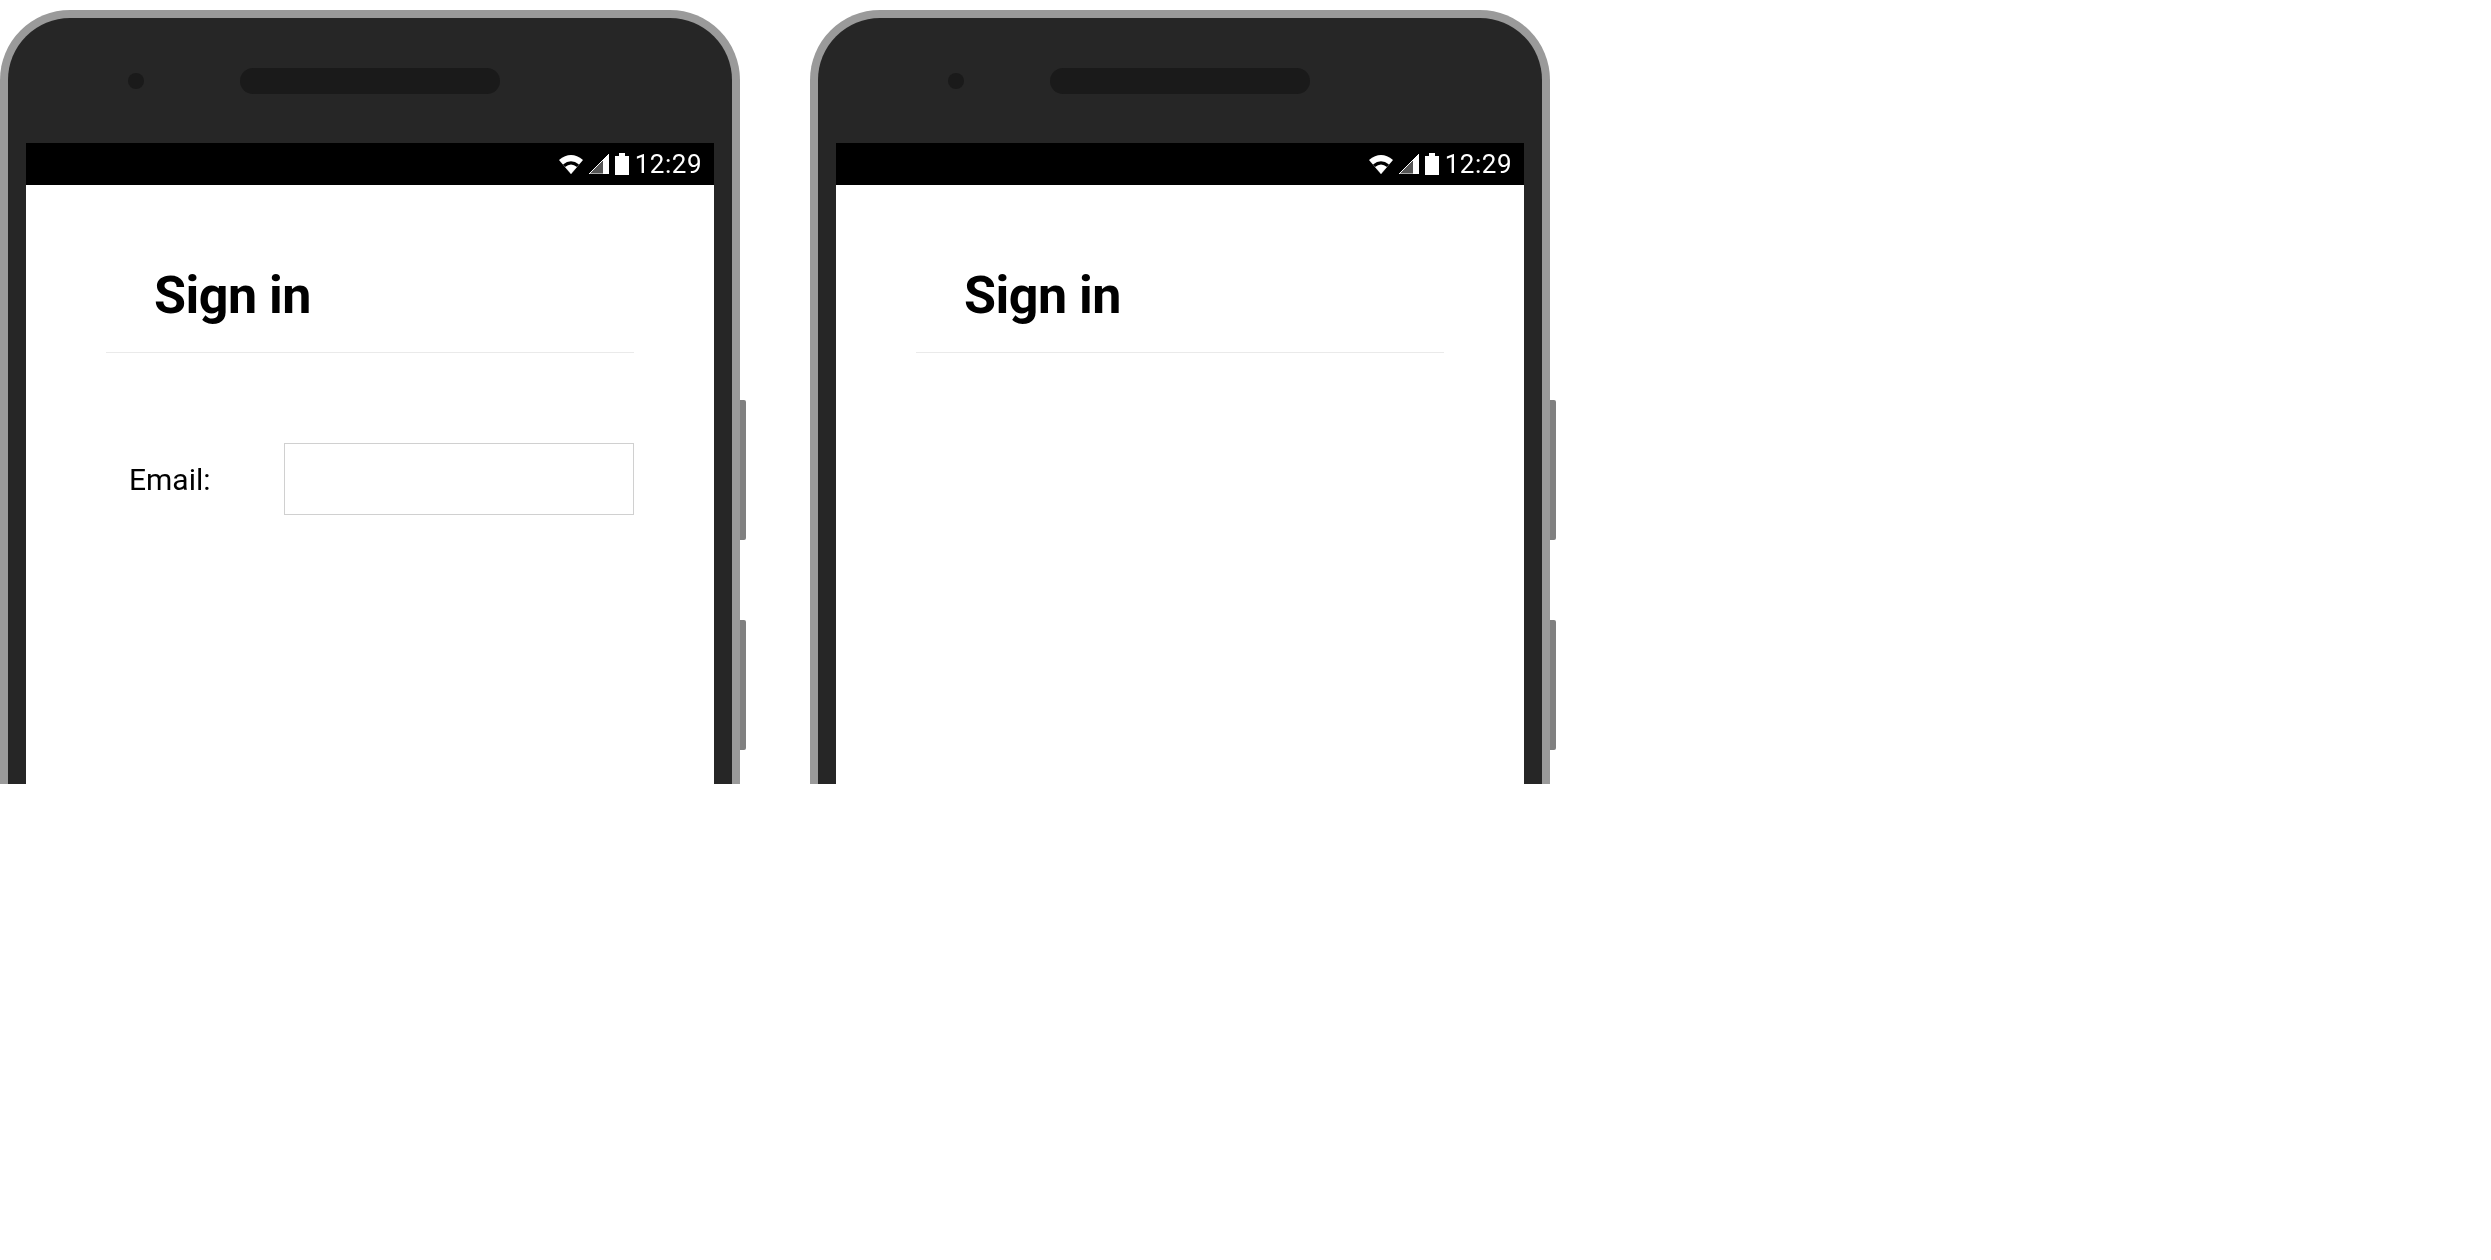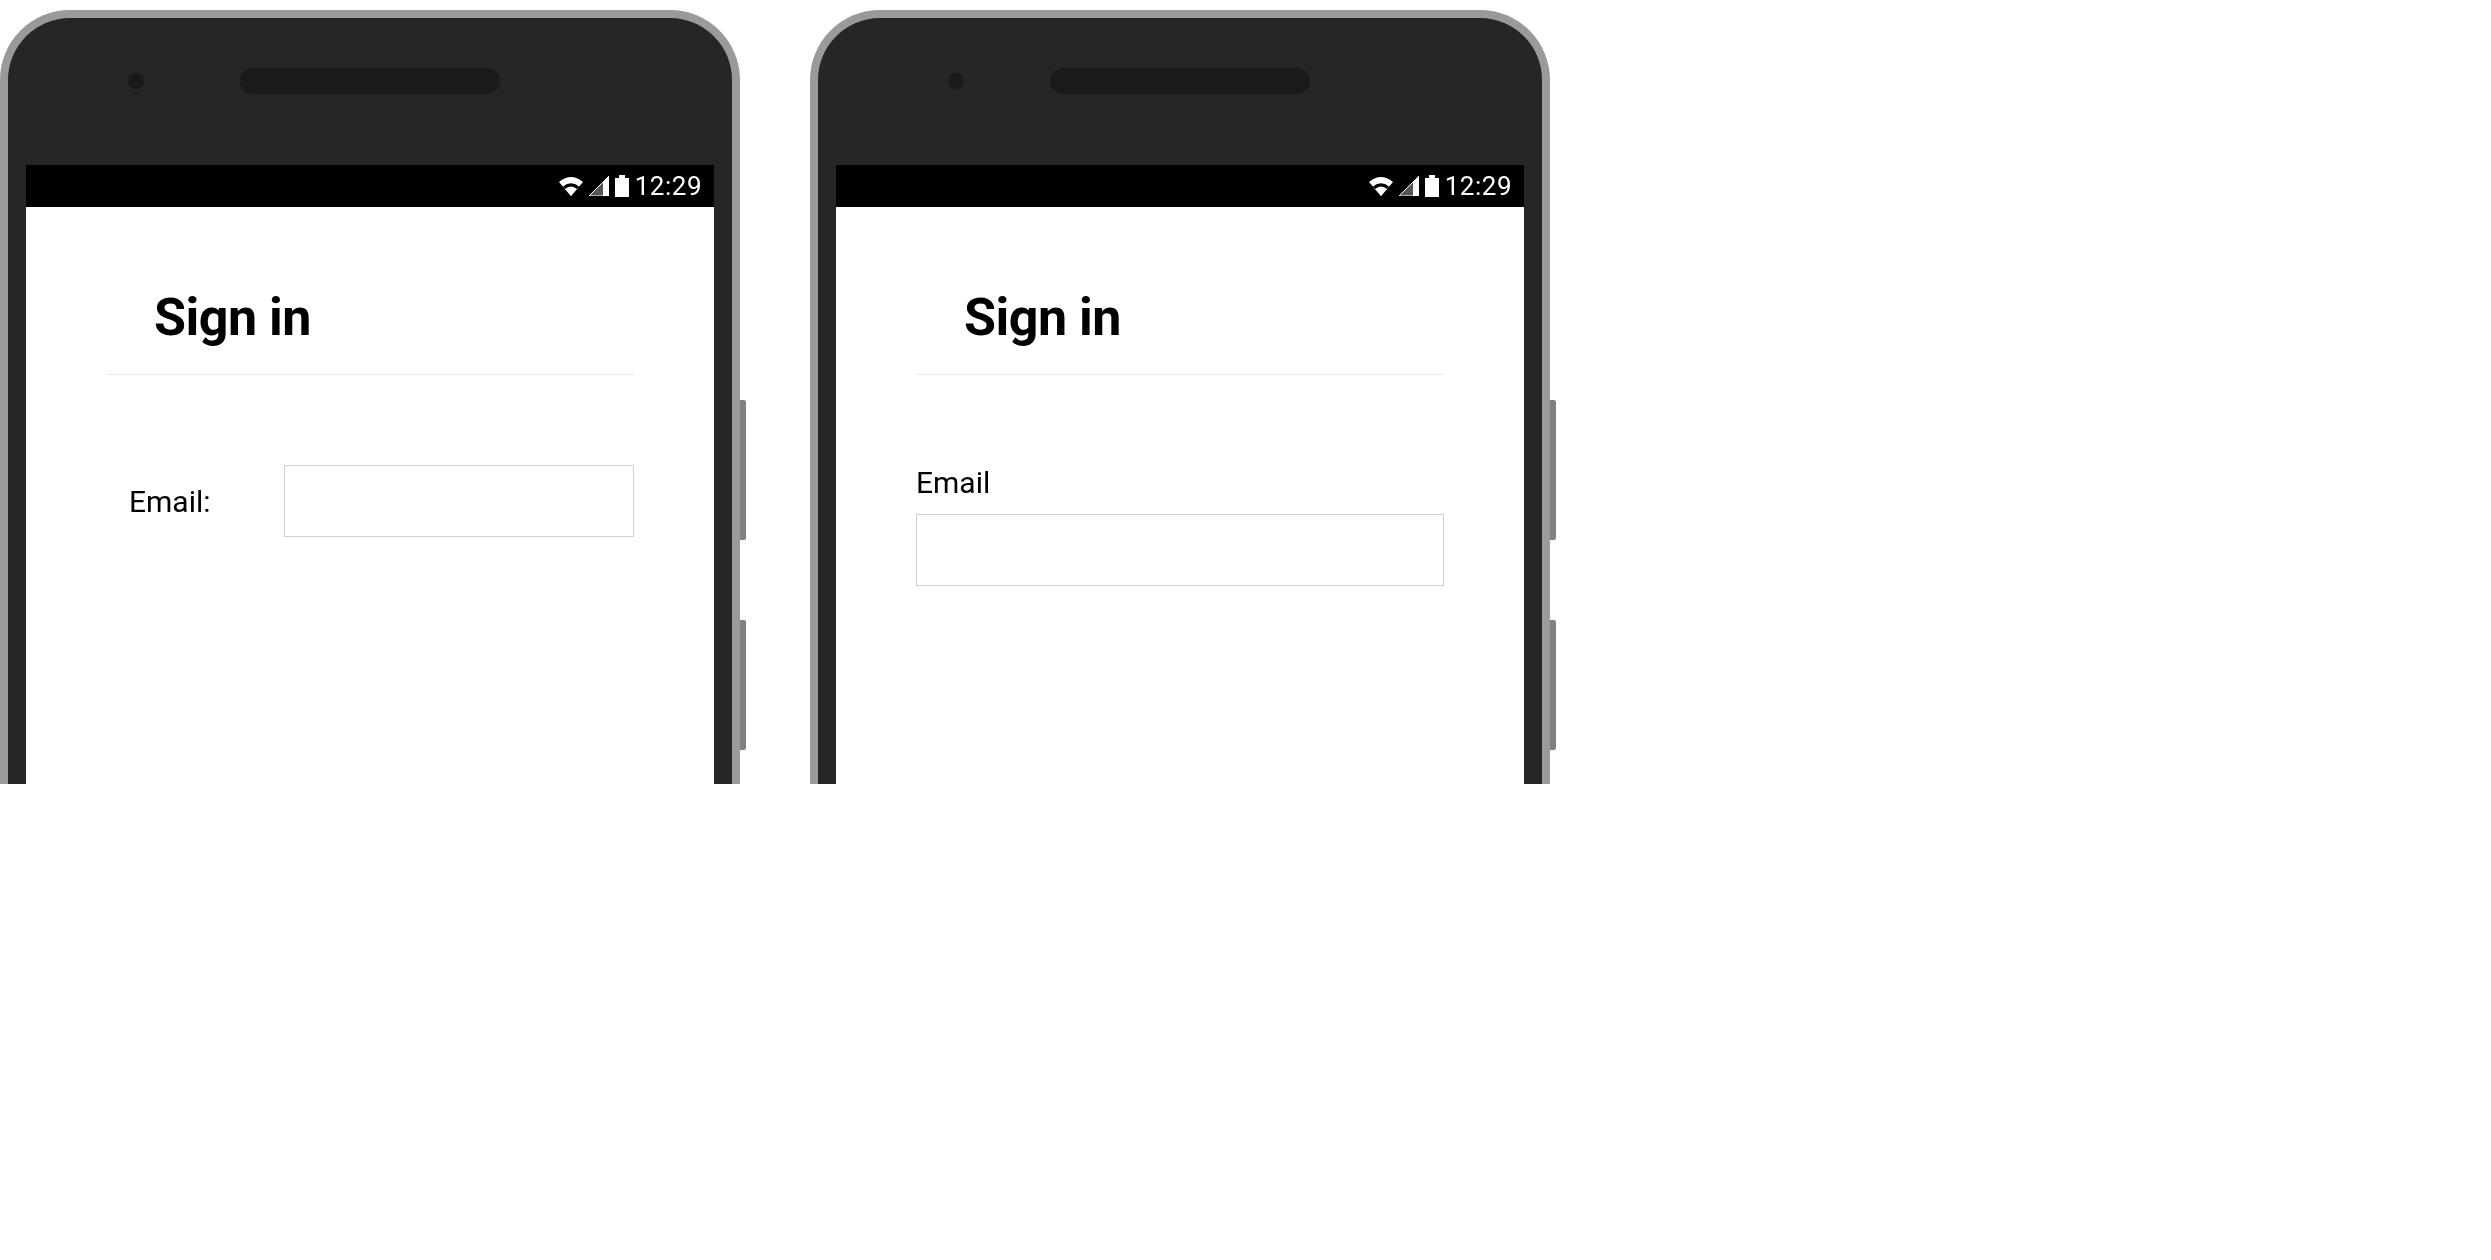--- a/index.html
+++ b/index.html
@@ -36,21 +36,21 @@
       border-radius: 70px 70px 0 0;
       padding: 8px 8px 0 8px;
       height: 780px;
       overflow: hidden;
     }
     
     .phone-inner {
       background: #262626;
       border-radius: 62px 62px 0 0;
       height: 100%;
-      padding: 32px 18px 0 18px;
+      padding: 10px 18px 0 18px;
       position: relative;
     }
     
     .speaker-bar {
       position: absolute;
       top: 50px;
       left: 50%;
       transform: translateX(-50%);
       width: 260px;
       height: 26px;
@@ -269,24 +269,20 @@
                 <rect x="0" y="3" width="14" height="19" fill="#fff"></rect>
               </svg>
           </span>
           <span class="status-time">12:29</span>
         </div>
 
         <div class="screen-content screen-content-right">
           <h1 class="page-title">Sign in</h1>
           <div class="title-divider"></div>
 
-          <div class="form-group-stacked">
-            <label class="form-label-stacked">Email</label>
-            <input type="text" class="form-input-stacked" style="">
-          </div>
 
         </div>
 
       </div>
     </div>
   </div>
   <div class="side-button side-button-1"></div>
   <div class="side-button side-button-2"></div>
 </div>
 

